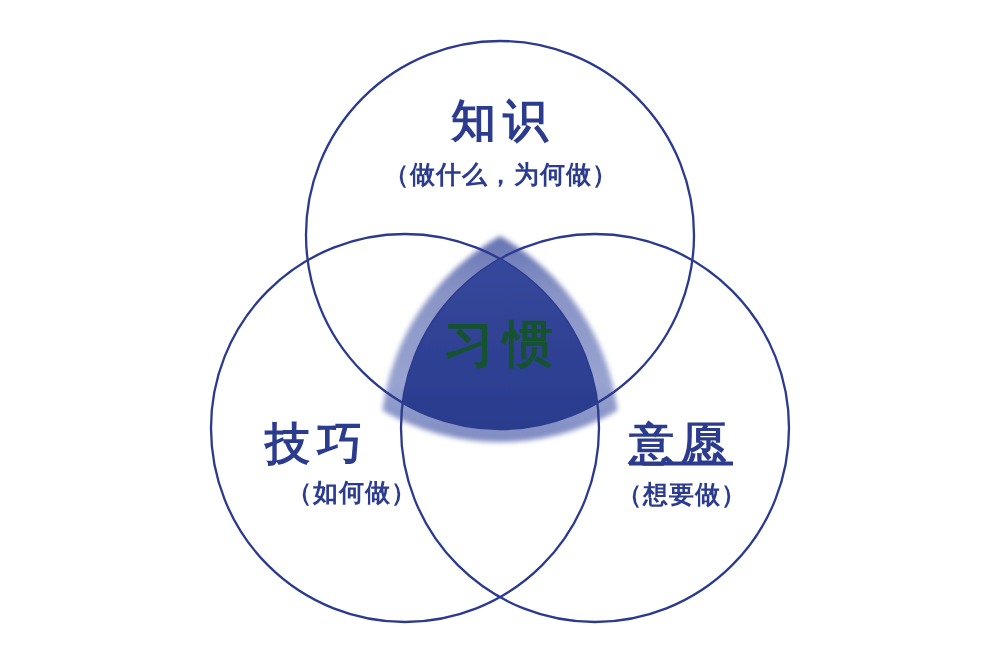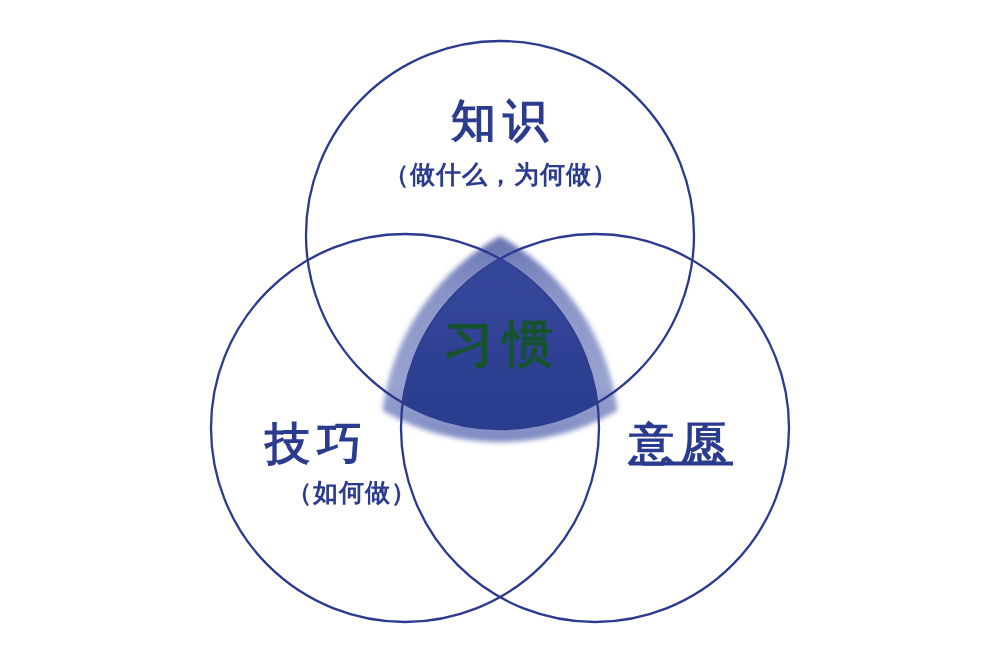--- a/index.html
+++ b/index.html
@@ -86,16 +86,17 @@
     <path d="M 500 259 A 194 194 0 0 1 597 403 A 194 194 0 0 1 403 403 A 194 194 0 0 1 500 259 Z" fill="url(#coreGrad)" filter="url(#softEdgeSm)"></path>
   </svg>
 
   <div id="knowledge-label" class="lbl lbl-main">知识</div>
   <div id="knowledge-sub" class="lbl lbl-sub">（做什么，为何做）</div>
 
   <div id="skill-label" class="lbl lbl-main">技巧</div>
   <div id="skill-sub" class="lbl lbl-sub">（如何做）</div>
 
   <div id="desire-label" class="lbl lbl-main">意愿</div>
+  <div id="desire-sub" class="lbl lbl-sub">（想要做）</div>
 
   <div id="habit-label" class="lbl lbl-habit">习惯</div>
 
 </div>
 
 </body></html>

